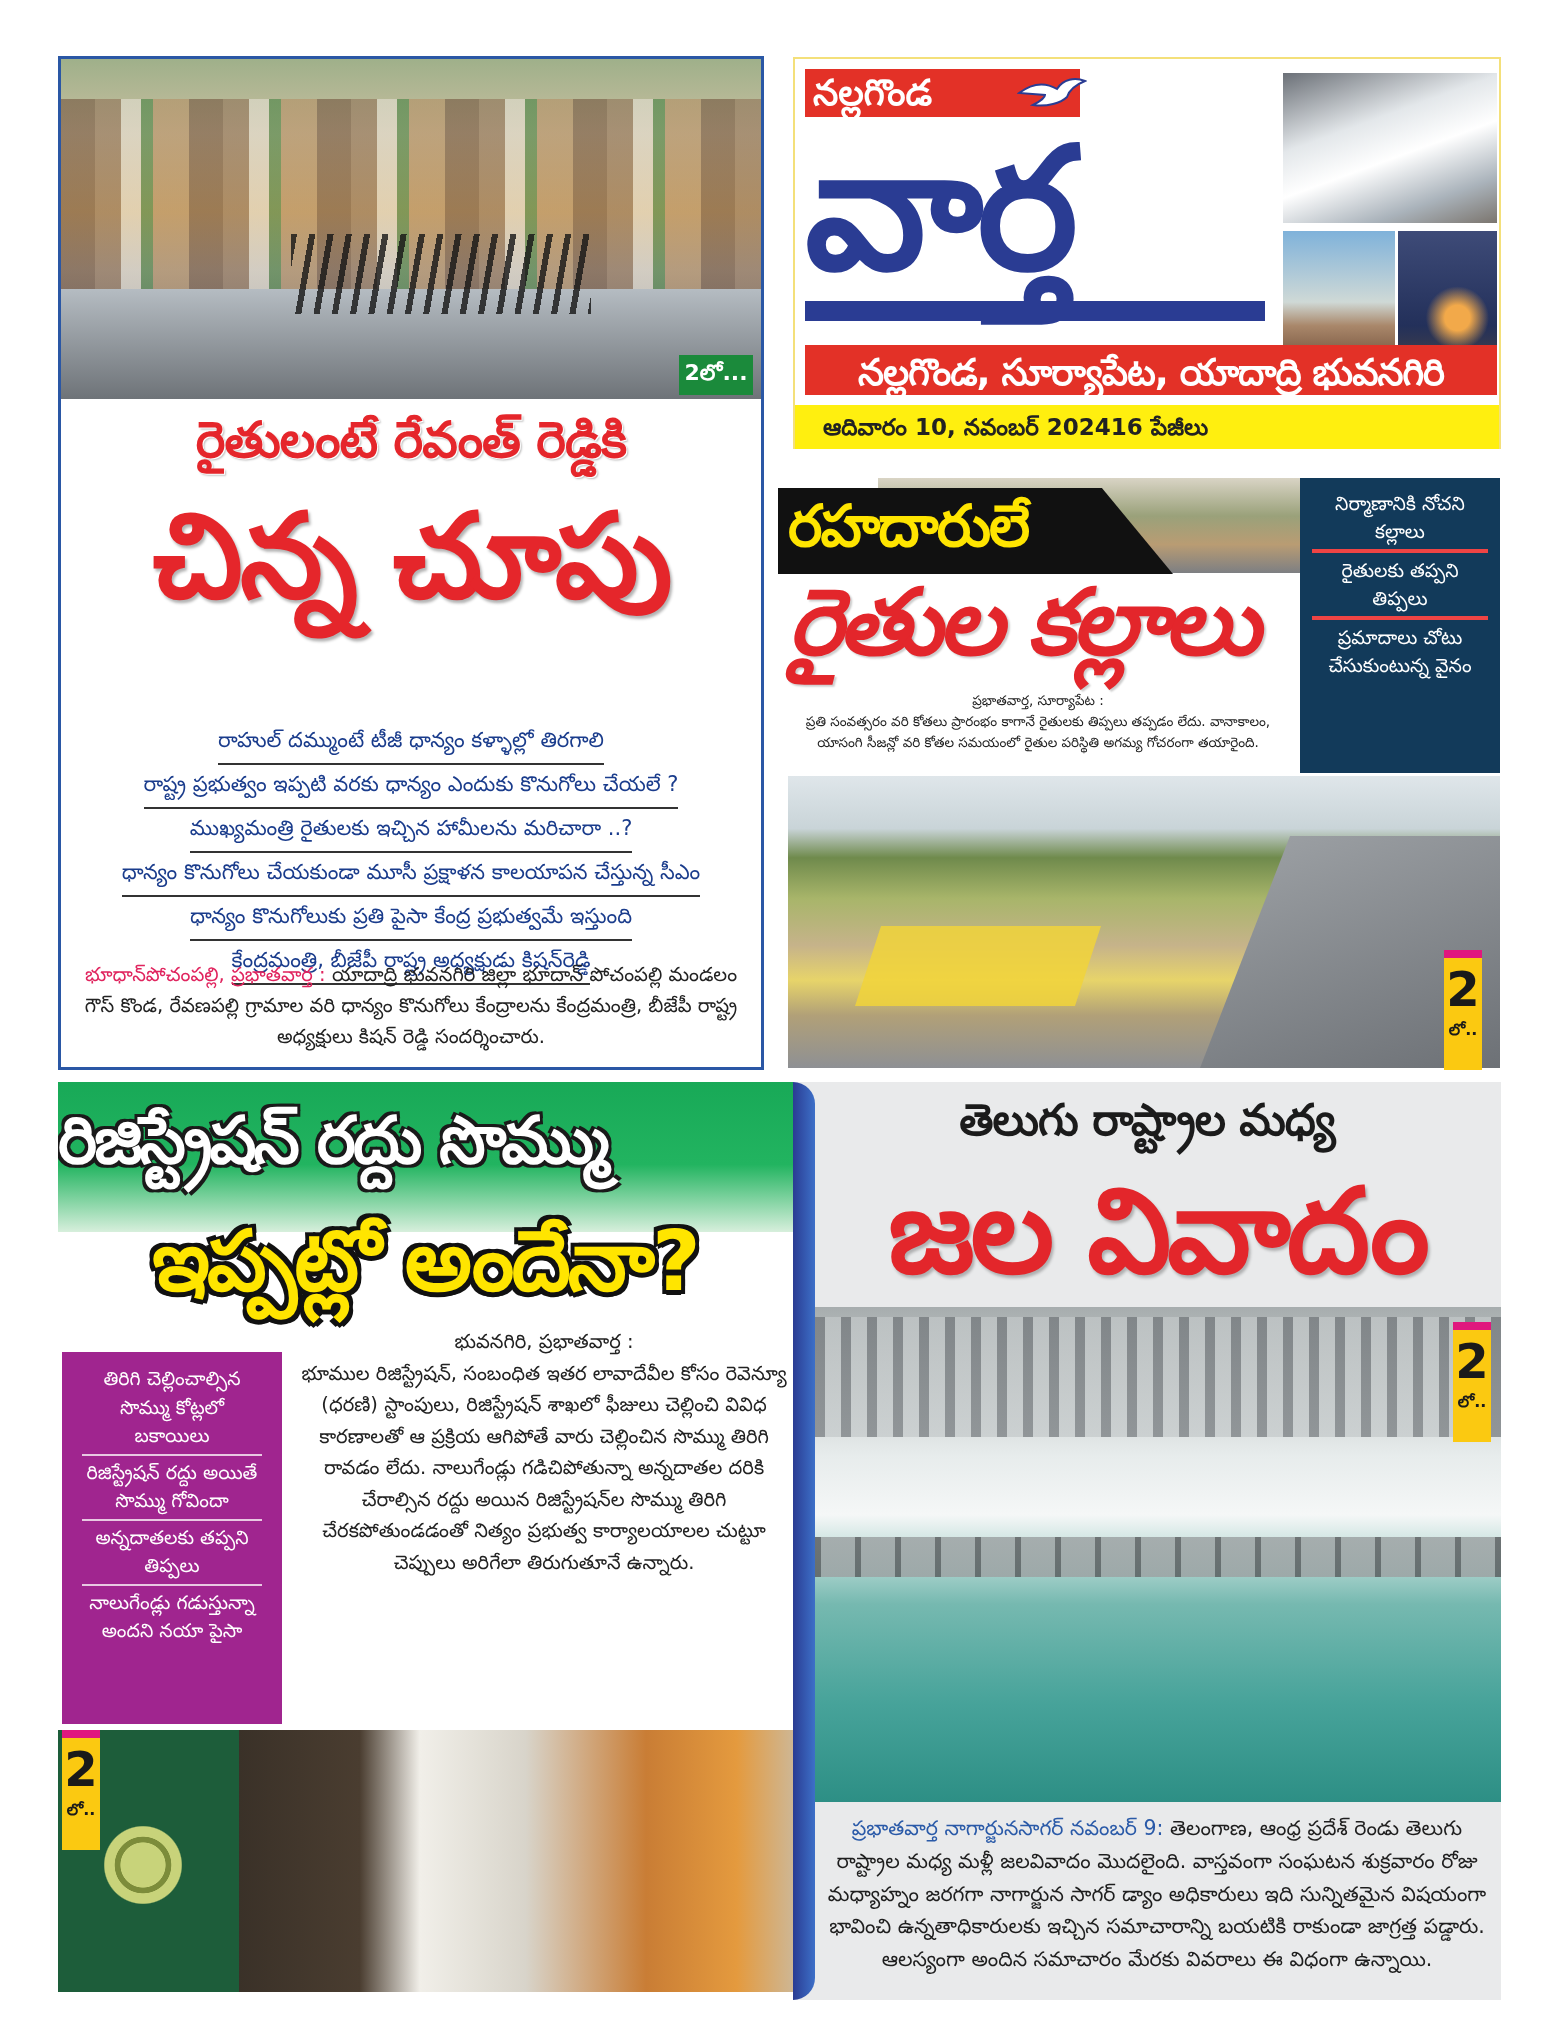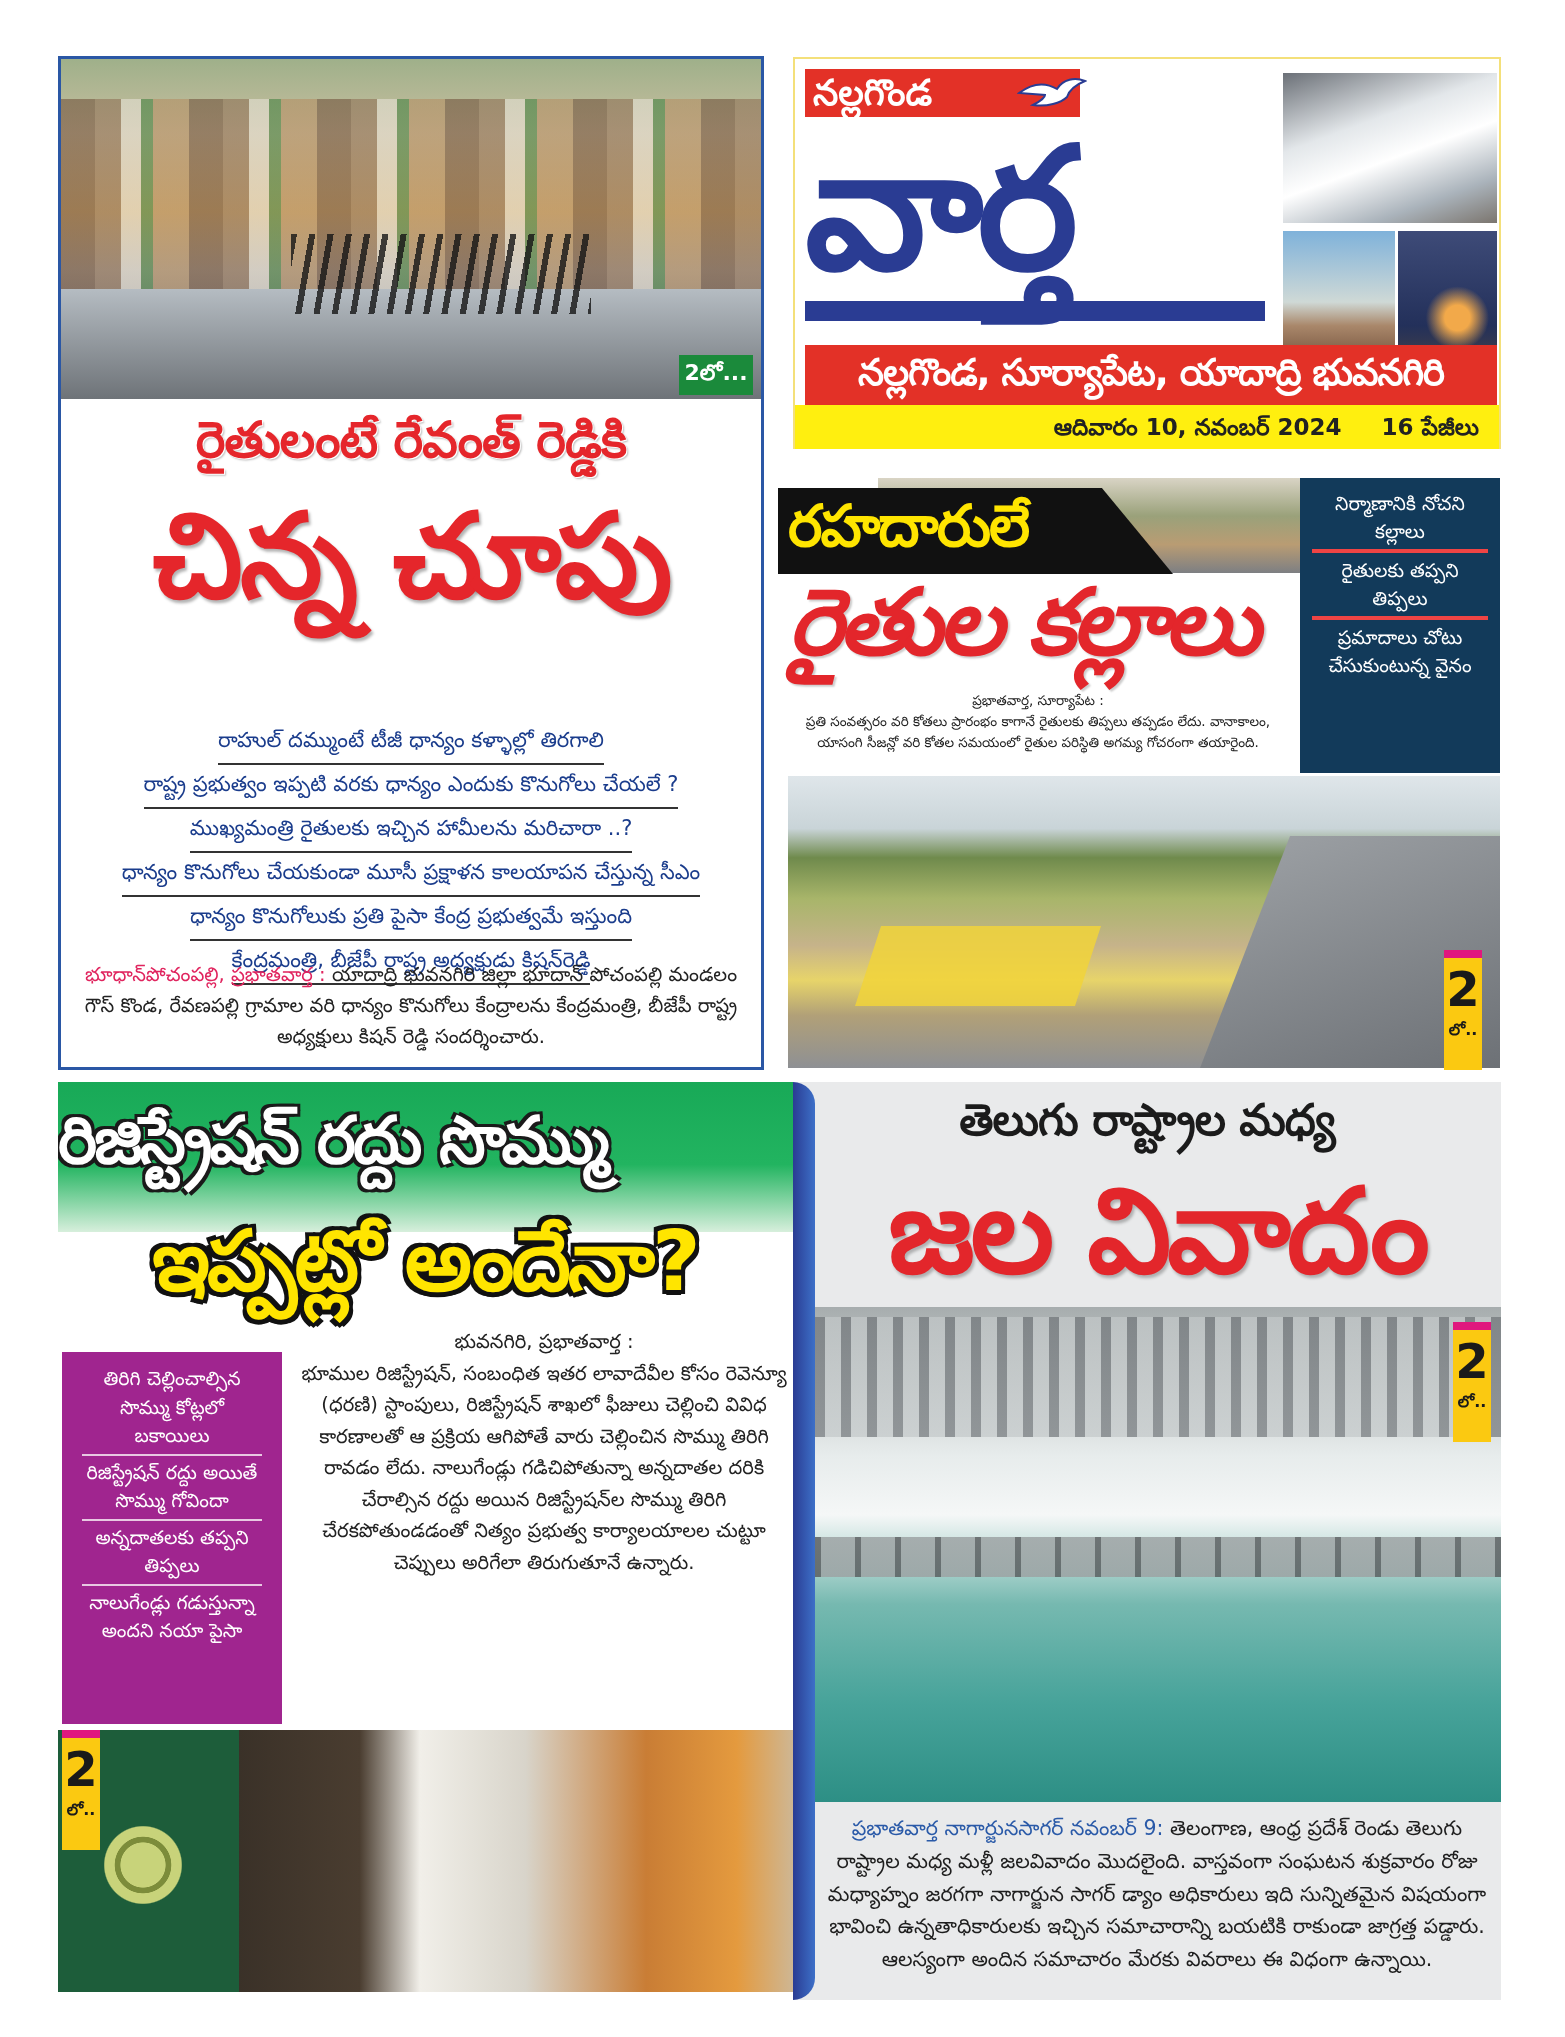--- a/index.html
+++ b/index.html
@@ -35,24 +35,24 @@
   #masthead .dove { position: absolute; left: 222px; top: 16px; width: 70px; height: 36px; }
   #masthead .logo { position: absolute; left: 10px; top: 60px; width: 460px; height: 185px; color: #2a3c93;
     font: bold 170px "DejaVu Sans", sans-serif; line-height: 180px; letter-spacing: -6px; }
   #masthead .logo-bar { position: absolute; left: 10px; top: 242px; width: 460px; height: 20px; background: #2a3c93; }
   #masthead .pic1 { position: absolute; left: 488px; top: 14px; width: 214px; height: 150px;
     background: linear-gradient(160deg, #6b7077 0%, #e3e7ea 35%, #ffffff 55%, #aab3bb 80%, #7b756e 100%); }
   #masthead .pic2 { position: absolute; left: 488px; top: 172px; width: 112px; height: 158px;
     background: linear-gradient(180deg, #7fb2da 0%, #cfd9d6 45%, #a9876a 60%, #6d4b36 85%, #8a7a5b 100%); }
   #masthead .pic3 { position: absolute; left: 603px; top: 172px; width: 99px; height: 158px;
     background: radial-gradient(circle at 60% 55%, #f2a94a 0 12%, transparent 30%), linear-gradient(180deg,#3e4b78,#23305a 60%,#5a4c3b); }
-  #masthead .regions { position: absolute; left: 10px; top: 286px; width: 692px; height: 60px; background: #e33127; color: #fff;
+  #masthead .regions { position: absolute; left: 10px; top: 286px; width: 692px; height: 50px; background: #e33127; color: #fff;
     font: bold 37px "DejaVu Sans", sans-serif; line-height: 56px; text-align: center; letter-spacing: -1px; }
   #masthead .dateband { position: absolute; left: 0; top: 346px; width: 704px; height: 44px; background: #ffef0f; color: #222;
-    font: bold 23px "DejaVu Sans", sans-serif; line-height: 44px; padding: 0 20px; display: flex; justify-content: flex-end; gap: 40px; }
+    font: bold 23px "DejaVu Sans", sans-serif; line-height: 44px; padding: 0 28px; display: flex; justify-content: flex-start; }
 
   
   #story2 { left: 778px; top: 478px; width: 722px; height: 592px; background: #fff; overflow: hidden; }
   #story2 .photo-top { position: absolute; left: 100px; top: 0; width: 520px; height: 95px;
     background: linear-gradient(180deg, #d9d4c5 0%, #9aa17a 40%, #b99c73 70%, #7d7f83 100%); }
   #story2 .black-tag { position: absolute; left: 0; top: 10px; width: 395px; height: 86px; background: #111;
     clip-path: polygon(0 0, 82% 0, 100% 100%, 0 100%); }
   #story2 .kicker { position: absolute; left: 10px; top: 14px; color: #ffe500; font: bold 58px "DejaVu Sans", sans-serif; letter-spacing: -2px; }
   #story2 .headline { position: absolute; left: 10px; top: 94px; width: 520px; color: #e3262b; font: bold 92px "DejaVu Serif", serif;
     letter-spacing: -4px; font-style: italic; text-shadow: 2px 2px 2px rgba(0,0,0,.2); line-height: 1.1; }

